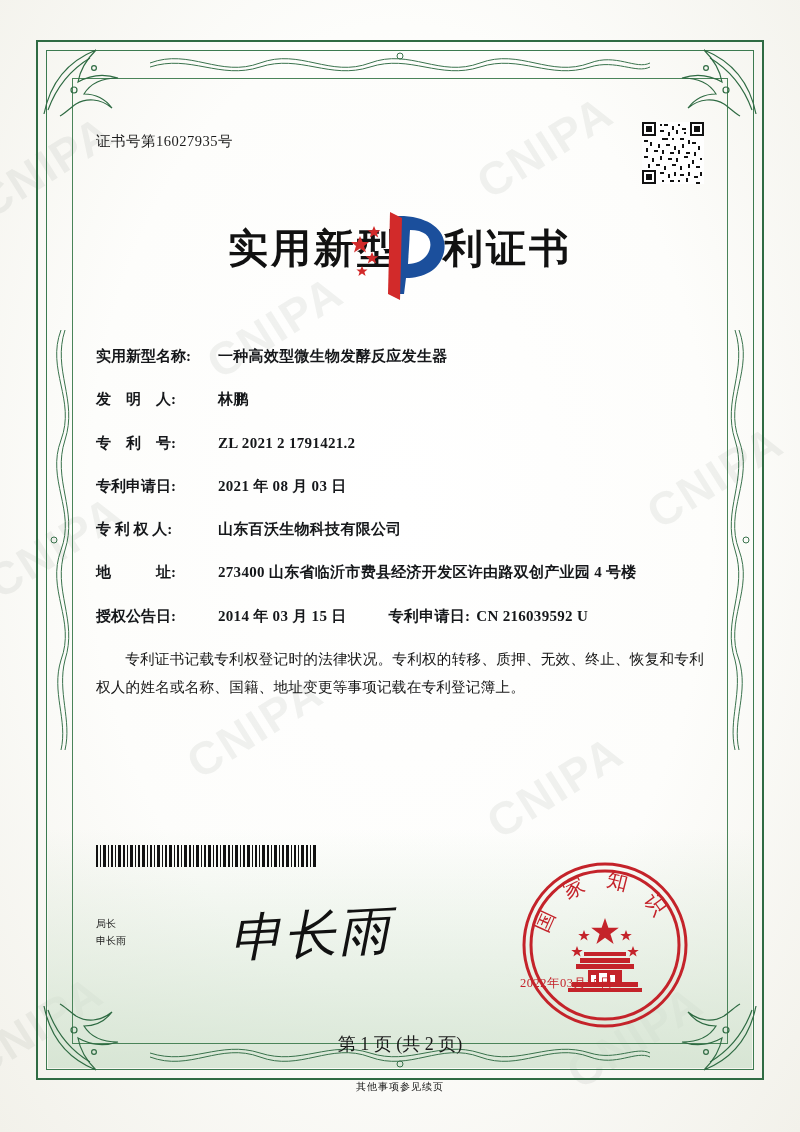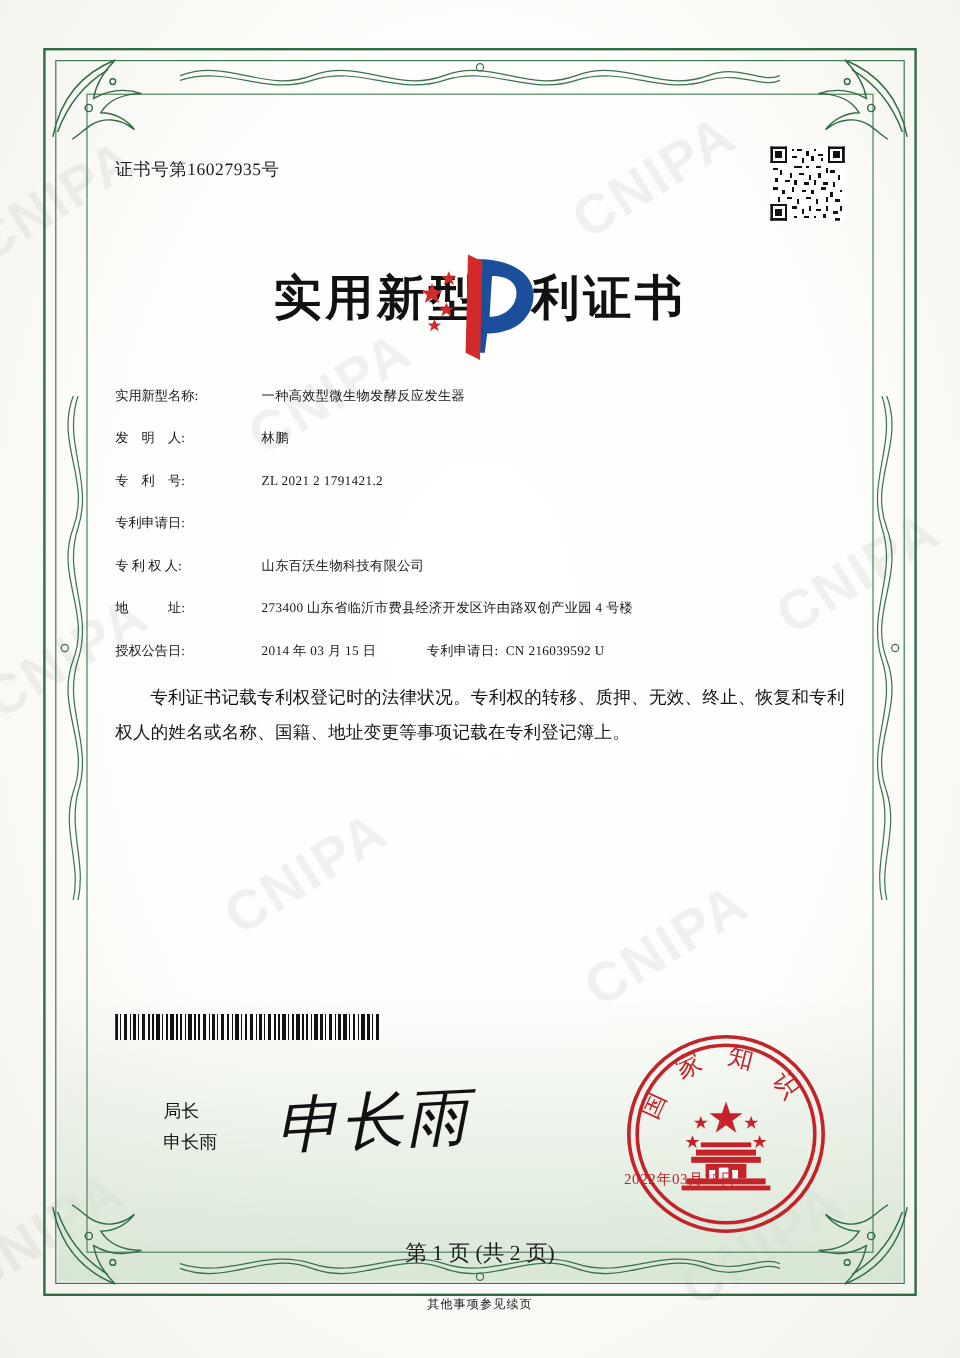--- a/index.html
+++ b/index.html
@@ -129,24 +129,25 @@
     text-align: center;
     font-size: 40px;
     font-weight: 700;
     letter-spacing: 3px;
     color: #111;
     margin-top: 70px;
     font-family: "Liberation Serif", "DejaVu Serif", serif;
   }
 
   .fields {
-    margin-top: 44px;
-    font-size: 11px;
+    margin-top: 66px;
+    font-size: 15px;
     color: #15171a;
     line-height: 1.95;
+    font-weight: bold;
   }
   .field {
     display: flex;
     align-items: flex-start;
     margin-bottom: 14px;
   }
   .f-label {
     width: 122px;
     flex: 0 0 122px;
     letter-spacing: 0px;
@@ -178,24 +179,23 @@
     top: 845px;
     width: 220px;
     height: 22px;
   }
   .barcode svg { display: block; }
 
   .signature-block {
     position: absolute;
     left: 96px;
     top: 915px;
-    font-size: 15px;
+    font-size: 10px;
     line-height: 1.7;
     color: #151515;
-    margin-left: 40px;
   }
   .sig-script {
     position: absolute;
     left: 230px;
     top: 900px;
     font-size: 52px;
     font-family: "Liberation Serif", "DejaVu Serif", serif;
     font-style: italic;
     color: #111;
     transform: rotate(-3deg);
@@ -450,20 +450,21 @@
         <div class="f-val">林鹏</div>
       </div>
 
       <div class="field">
         <div class="f-label">专　利　号:</div>
         <div class="f-val">ZL 2021 2 1791421.2</div>
       </div>
 
       <div class="field">
         <div class="f-label">专利申请日:</div>
+        <div class="f-val">2021 年 08 月 03 日</div>
       </div>
 
       <div class="field">
         <div class="f-label">专 利 权 人:</div>
         <div class="f-val">山东百沃生物科技有限公司</div>
       </div>
 
       <div class="field">
         <div class="f-label">地　　　址:</div>
         <div class="f-val">273400  山东省临沂市费县经济开发区许由路双创产业园 4 号楼</div>

